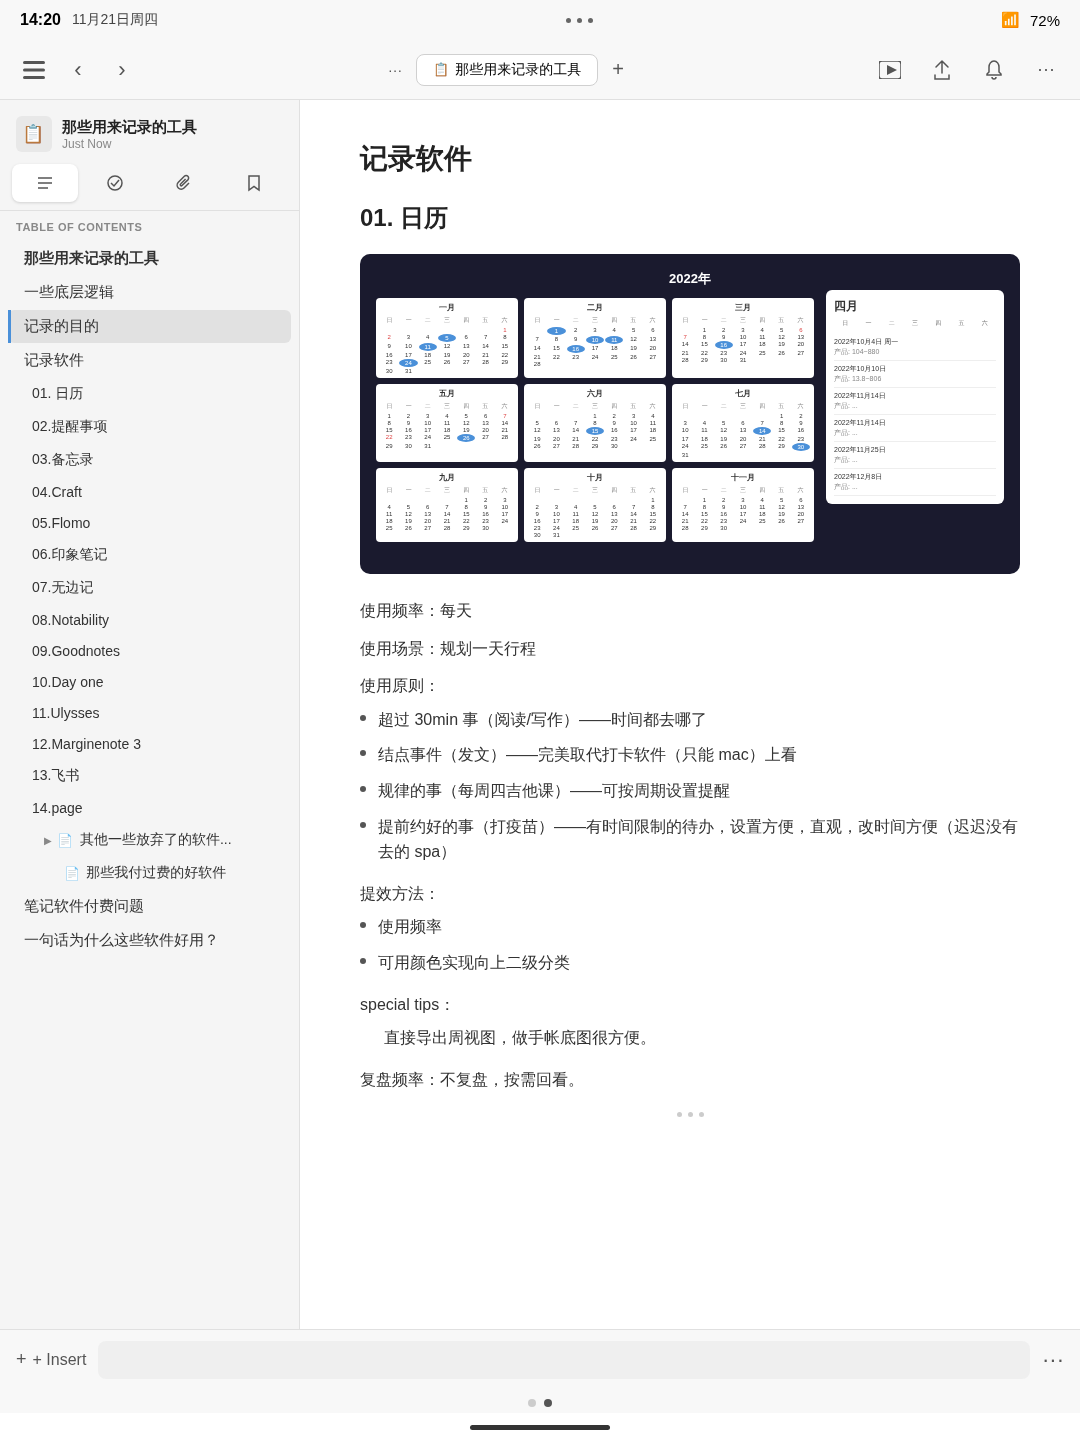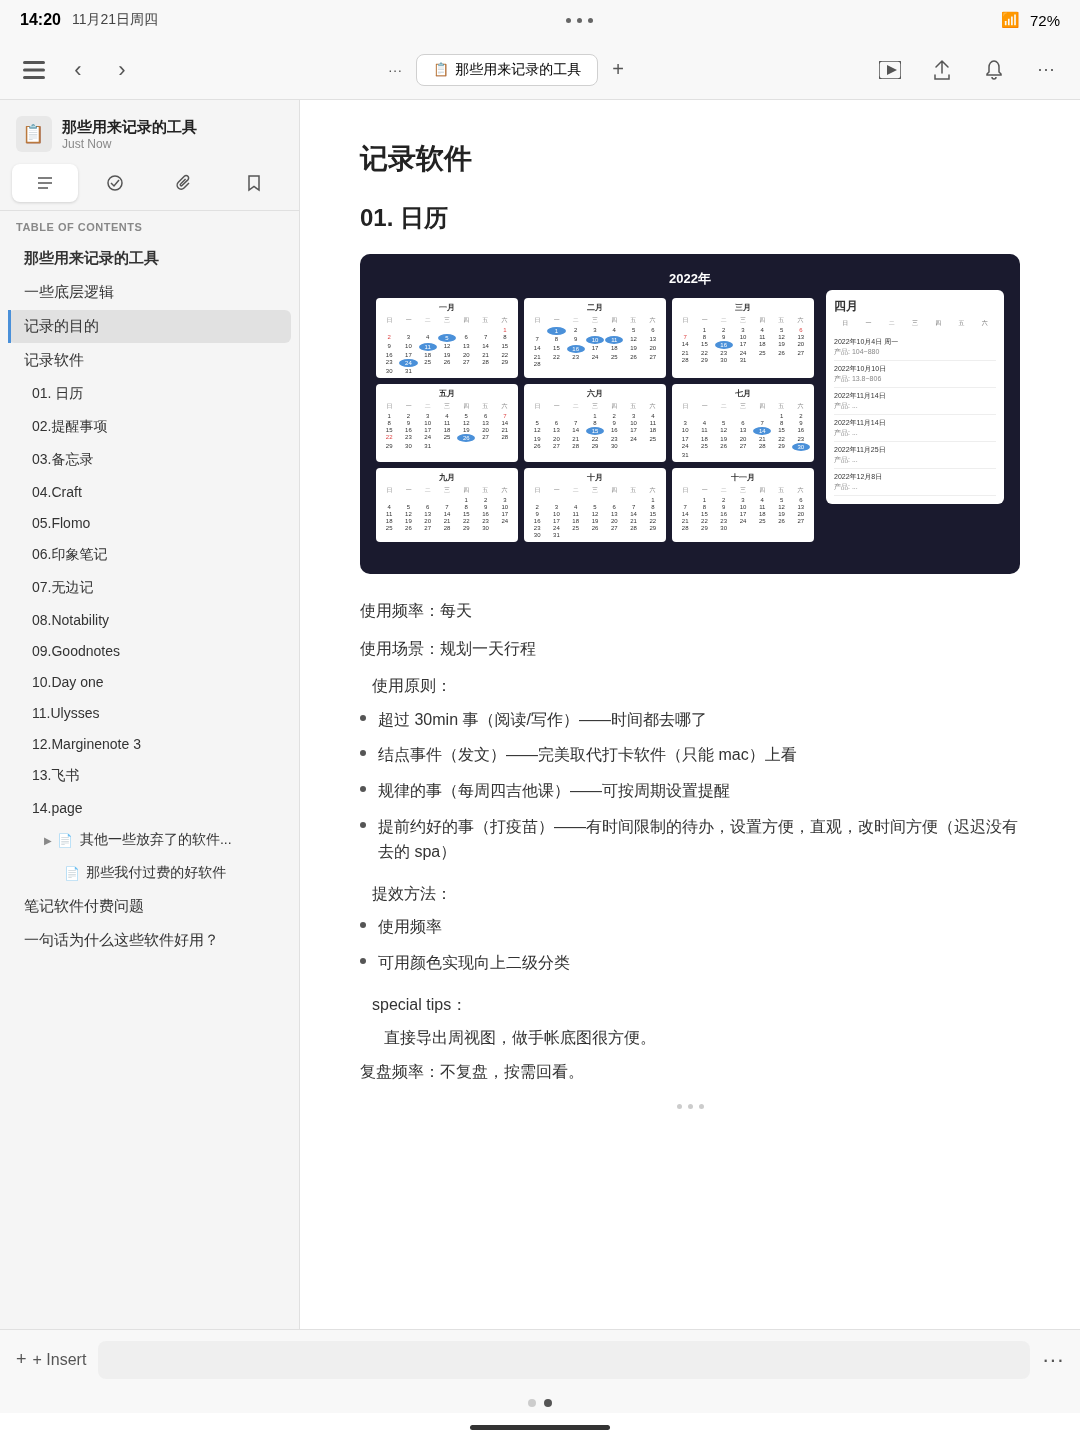--- a/index.html
+++ b/index.html
@@ -244,21 +244,21 @@
       color: #333;
     }
 
     .doc-text {
       font-size: 16px;
       color: #333;
       margin-bottom: 12px;
       line-height: 1.6;
     }
 
-    .doc-text.colon { margin-bottom: 8px; margin-left: 12px; }
+    .doc-text.colon { margin-bottom: 8px; }
 
     .bullet-list {
       margin: 0 0 16px 0;
       padding: 0;
       list-style: none;
     }
     .bullet-item {
       display: flex;
       align-items: flex-start;
       gap: 12px;
@@ -271,21 +271,21 @@
       width: 6px; height: 6px;
       border-radius: 50%;
       background: #555;
       margin-top: 8px;
       flex-shrink: 0;
     }
     .special-tips-content {
       font-size: 16px;
       color: #333;
       margin-left: 24px;
-      margin-bottom: 8px;
+      margin-bottom: 16px;
       line-height: 1.6;
     }
 
     .scroll-dots {
       display: flex;
       justify-content: center;
       gap: 6px;
       padding: 8px 0;
     }
     .scroll-dot { width: 5px; height: 5px; border-radius: 50%; background: #ccc; }

